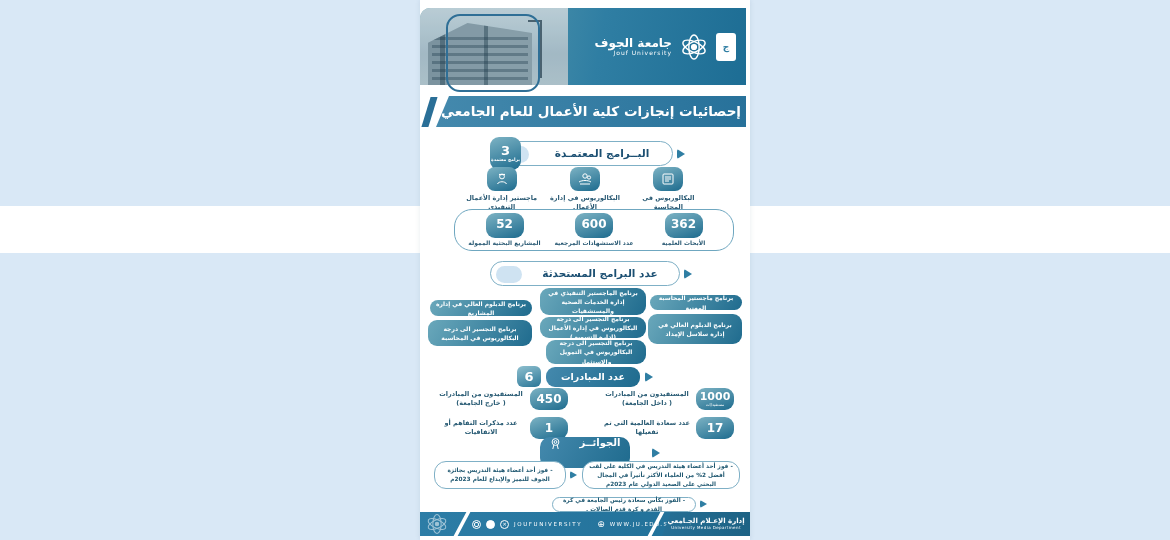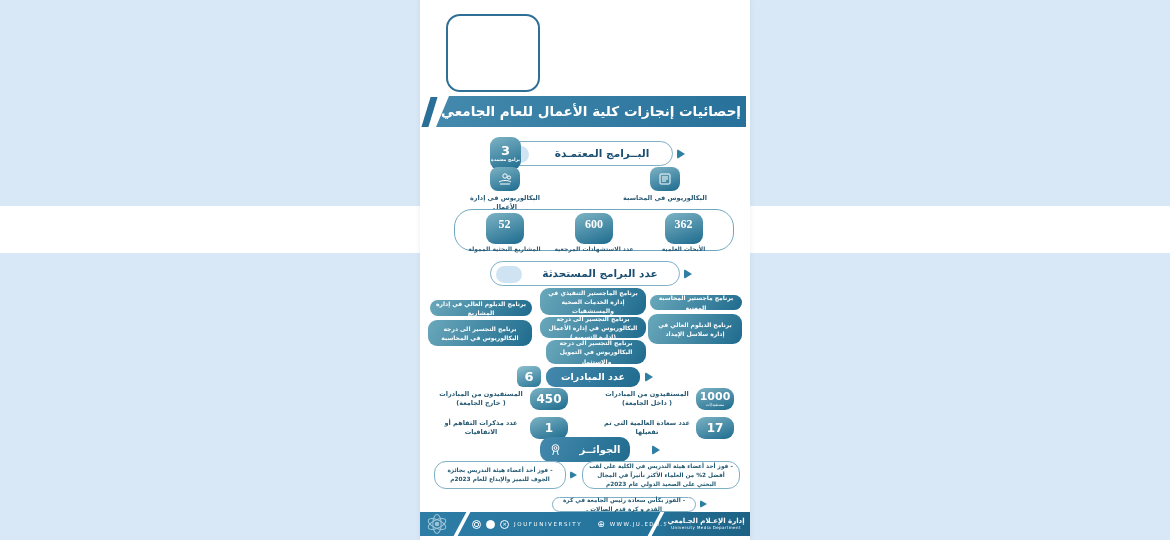--- a/index.html
+++ b/index.html
@@ -68,23 +68,23 @@
   .prog .icn { width:30px; height:24px; margin:0 auto; border-radius:8px;
                background:linear-gradient(160deg,#7db3c4,#1d6b8e); display:flex;
                align-items:center; justify-content:center; }
   .prog .lbl { margin-top:3px; font-size:6.5px; font-weight:bold; color:#2a5a74; line-height:1.4; }
 
   
   .stats-box { position:absolute; left:34px; right:16px; top:209px; height:42px;
                border:1.2px solid #6fa7c0; border-radius:18px; background:#fff;
                display:flex; direction:rtl; justify-content:space-evenly; padding-top:3px; }
   .stat { text-align:center; width:80px; }
-  .stat .val { width:38px; height:31px; margin:0 auto; border-radius:9px;
+  .stat .val { width:38px; height:25px; margin:0 auto; border-radius:9px;
                background:linear-gradient(160deg,#7db3c4,#1d6b8e); color:#fff;
-               font-size:12px; font-weight:bold; line-height:23px;font-family:Liberation Serif, serif; }
+               font-size:12px; font-weight:bold; line-height:23px; }
   .stat .lbl { margin-top:1px; font-size:6px; font-weight:bold; color:#2a5a74; line-height:1.3; }
 
   
   .pillgrid { position:absolute; top:287px; left:0; right:0; height:78px; }
   .tpill { position:absolute; background:linear-gradient(120deg,#6aa8bb,#1f6b8e);
            border-radius:9px; color:#fff; font-size:6px; font-weight:bold; line-height:1.55;
            display:flex; align-items:center; justify-content:center; text-align:center;
            padding:2px 5px; direction:rtl; }
 
   
@@ -99,22 +99,22 @@
   .init-row { display:flex; direction:rtl; justify-content:center; gap:34px; }
   .cell { display:flex; direction:rtl; align-items:center; gap:5px; width:132px; }
   .cell .val { min-width:38px; height:22px; border-radius:9px;
                background:linear-gradient(160deg,#7db3c4,#1d6b8e); color:#fff; display:flex;
                flex-direction:column; align-items:center; justify-content:center; line-height:1; }
   .cell .val b { font-size:11px; }
   .cell .val i { font-style:normal; font-size:4px; margin-top:1px; }
   .cell .lbl { font-size:6.5px; font-weight:bold; color:#275a73; line-height:1.35; text-align:center; width:88px; }
 
   
-  .aw-head-pill { height:25px; border-radius:10px; background:linear-gradient(120deg,#4489ad,#1f6b8e);
-                  color:#fff; font-size:10px; font-weight:bold; display:flex; align-items:center;
+  .aw-head-pill { height:31px; border-radius:10px; background:linear-gradient(120deg,#4489ad,#1f6b8e);
+                  color:#fff; font-size:10px; font-weight:bold; display:flex; 
                   gap:19px; padding:0 10px; direction:ltr; }
   .aw-area { position:absolute; top:461px; left:0; right:0; height:55px; }
   .wpill { position:absolute; background:#fff; border:1px solid #7fb0c6; border-radius:12px;
            color:#1d566f; font-size:5.8px; font-weight:bold; line-height:1.55; display:flex;
            align-items:center; justify-content:center; text-align:center; padding:2px 6px;
            direction:rtl; }
   .aw-area .tri { position:absolute; border-left-width:7px; border-top-width:4px; border-bottom-width:4px; }
 
   
   .footer { position:absolute; left:0; right:0; top:512px; height:24px;
@@ -141,20 +141,43 @@
 
   svg { display:block; }
 </style>
 </head>
 <body>
 
 <div class="white-band"></div>
 
 <div class="strip">
 
+  <div class="banner">
+    <div class="photo">
+      <div class="bldg"></div>
+      <div class="pole"></div>
+    </div>
+    <div class="logo">
+      <div class="logo-text">
+        <div class="logo-ar">جامعة الجوف</div>
+        <div class="logo-en">Jouf University</div>
+      </div>
+      <span>
+        <svg width="30" height="30" viewBox="0 0 30 30" fill="none" stroke="#ffffff" stroke-width="1.4">
+          <circle cx="15" cy="15" r="2.4" fill="#ffffff"></circle>
+          <ellipse cx="15" cy="15" rx="12" ry="5.2" transform="rotate(25 15 15)"></ellipse>
+          <ellipse cx="15" cy="15" rx="12" ry="5.2" transform="rotate(-25 15 15)"></ellipse>
+          <ellipse cx="15" cy="15" rx="12" ry="5.2" transform="rotate(90 15 15)"></ellipse>
+        </svg>
+      </span>
+      <div class="logo-card">
+          <span>ج</span>
+        </div>
+    </div>
+  </div>
   <div class="frame"></div>
 
   <div class="title-notch"></div>
   <div class="title-bar">إحصائيات إنجازات كلية الأعمال للعام الجامعي 1445هـ</div>
 
   <div class="sec" style="top:141px;">
     <div class="pill-head" style="width:176px; padding-left:34px;">
       <div class="inner-cap"></div>
       <div class="num-badge">
         <b>3</b>
@@ -177,20 +200,30 @@
     </div>
     <div class="prog">
       <div class="icn">
         <svg width="16" height="14" viewBox="0 0 16 14" fill="none" stroke="#fff" stroke-width="1">
           <circle cx="8" cy="4" r="2.2"></circle>
             <circle cx="12" cy="5.5" r="1.6"></circle>
             <path d="M2 10c3-2 9-2 12 0M3 12h10"></path>
         </svg>
       </div>
       <div class="lbl">البكالوريوس في إدارة الأعمال</div>
+    </div>
+    <div class="prog">
+      <div class="icn">
+        <svg width="16" height="14" viewBox="0 0 16 14" fill="none" stroke="#fff" stroke-width="1">
+          <circle cx="8" cy="4.5" r="2.4"></circle>
+            <path d="M3.5 12c1-3 8-3 9 0"></path>
+            <path d="M5 2.5h6" stroke-width="1.2"></path>
+        </svg>
+      </div>
+      <div class="lbl">ماجستير إدارة الأعمال التنفيذي</div>
     </div>
   </div>
 
   <div class="stats-box">
     <div class="stat">
       <div class="val">362</div>
       <div class="lbl">الأبحاث العلمية</div>
     </div>
     <div class="stat">
       <div class="val">600</div>

